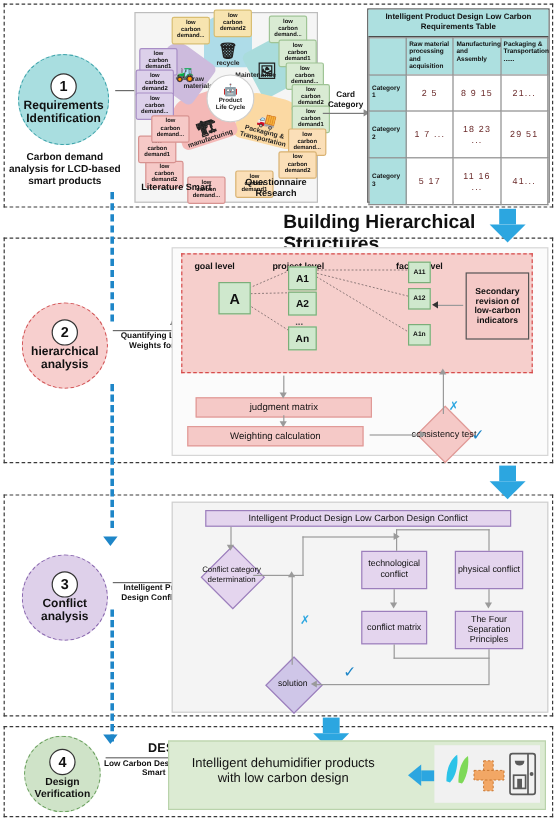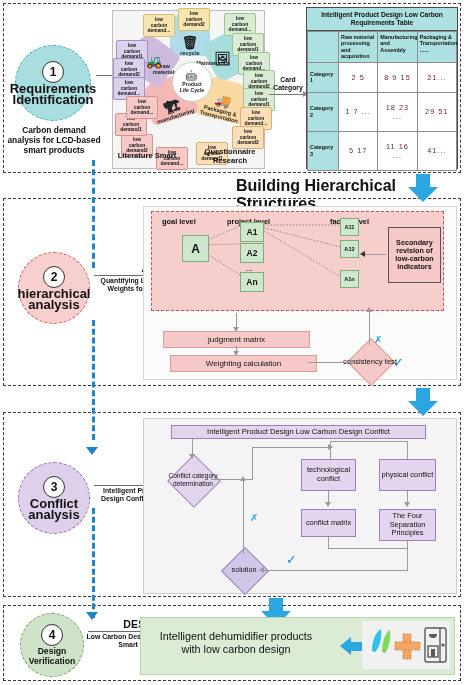--- a/index.html
+++ b/index.html
@@ -25,21 +25,21 @@
              border-top:8px solid #1E86C8;}
   #railhead1{top:447px;}
   #railhead2{top:612px;}
 
   
   .stage-circle{position:absolute;border-radius:50%;display:flex;flex-direction:column;
        align-items:center;justify-content:center;text-align:center;box-sizing:border-box;}
   .stage-circle .num{width:20px;height:20px;border-radius:50%;background:#fff;
        border:1.2px solid #333;display:flex;align-items:center;justify-content:center;
        font-size:12px;font-weight:700;line-height:1;margin-bottom:1px;}
-  .stage-circle .ttl{font-size:13px;font-weight:700;line-height:10.5px;padding:0 3px;}
+  .stage-circle .ttl{font-size:10px;font-weight:700;line-height:10.5px;padding:0 3px;}
 
   #circ1{left:15px;top:45px;width:76px;height:76px;background:#A9DEE0;border:1.6px dashed #41a6ad;}
   #circ2{left:18px;top:252px;width:72px;height:72px;background:#F7CFCE;border:1.6px dashed #D4595B;}
   #circ3{left:18px;top:462px;width:72px;height:72px;background:#DED0EA;border:1.6px dashed #8C6BB1;}
   #circ4{left:20px;top:613px;width:64px;height:64px;background:#CFE3C8;border:1.6px dashed #6FA463;}
   #circ4 .ttl{font-size:8.6px;line-height:9.6px;}
 
   
   .circ-caption{position:absolute;text-align:center;font-size:8.4px;font-weight:700;
        line-height:10px;color:#111;}
@@ -386,21 +386,21 @@
   <div class="node small" style="left:340px;top:218px;width:17px;height:16px;">A11</div>
   <div class="node small" style="left:340px;top:240px;width:17px;height:16px;">A12</div>
   <div class="node small" style="left:340px;top:270px;width:17px;height:16px;">A1n</div>
 
   <div id="secrev">Secondary revision of low-carbon indicators</div>
 
   <div class="conn" style="left:364px;top:254px;width:22px;height:1.2px;"></div>
   <div class="conn-arrow arr-left" style="left:360px;top:251px;border-right-color:#333;"></div>
 
   <div class="procbox" style="left:163px;top:331px;width:145px;height:15px;">judgment matrix</div>
-  <div class="procbox" style="left:170px;top:355px;width:145px;height:15px;">Weighting calculation</div>
+  <div class="procbox" style="left:156px;top:355px;width:145px;height:15px;">Weighting calculation</div>
 
   <div class="diamond" style="left:354px;top:345px;width:32px;height:32px;"></div>
   <div class="diamond-lbl" style="left:330px;top:353px;width:80px;height:16px;">consistency test</div>
 
   <div class="conn" style="left:236px;top:313px;width:1.2px;height:16px;"></div>
   <div class="conn-arrow arr-down" style="left:233px;top:327px;"></div>
   <div class="conn" style="left:236px;top:346px;width:1.2px;height:7px;"></div>
   <div class="conn-arrow arr-down" style="left:233px;top:351px;"></div>
   <div class="conn" style="left:308px;top:362px;width:44px;height:1.2px;"></div>
   <div class="conn-arrow arr-right" style="left:350px;top:359px;"></div>

